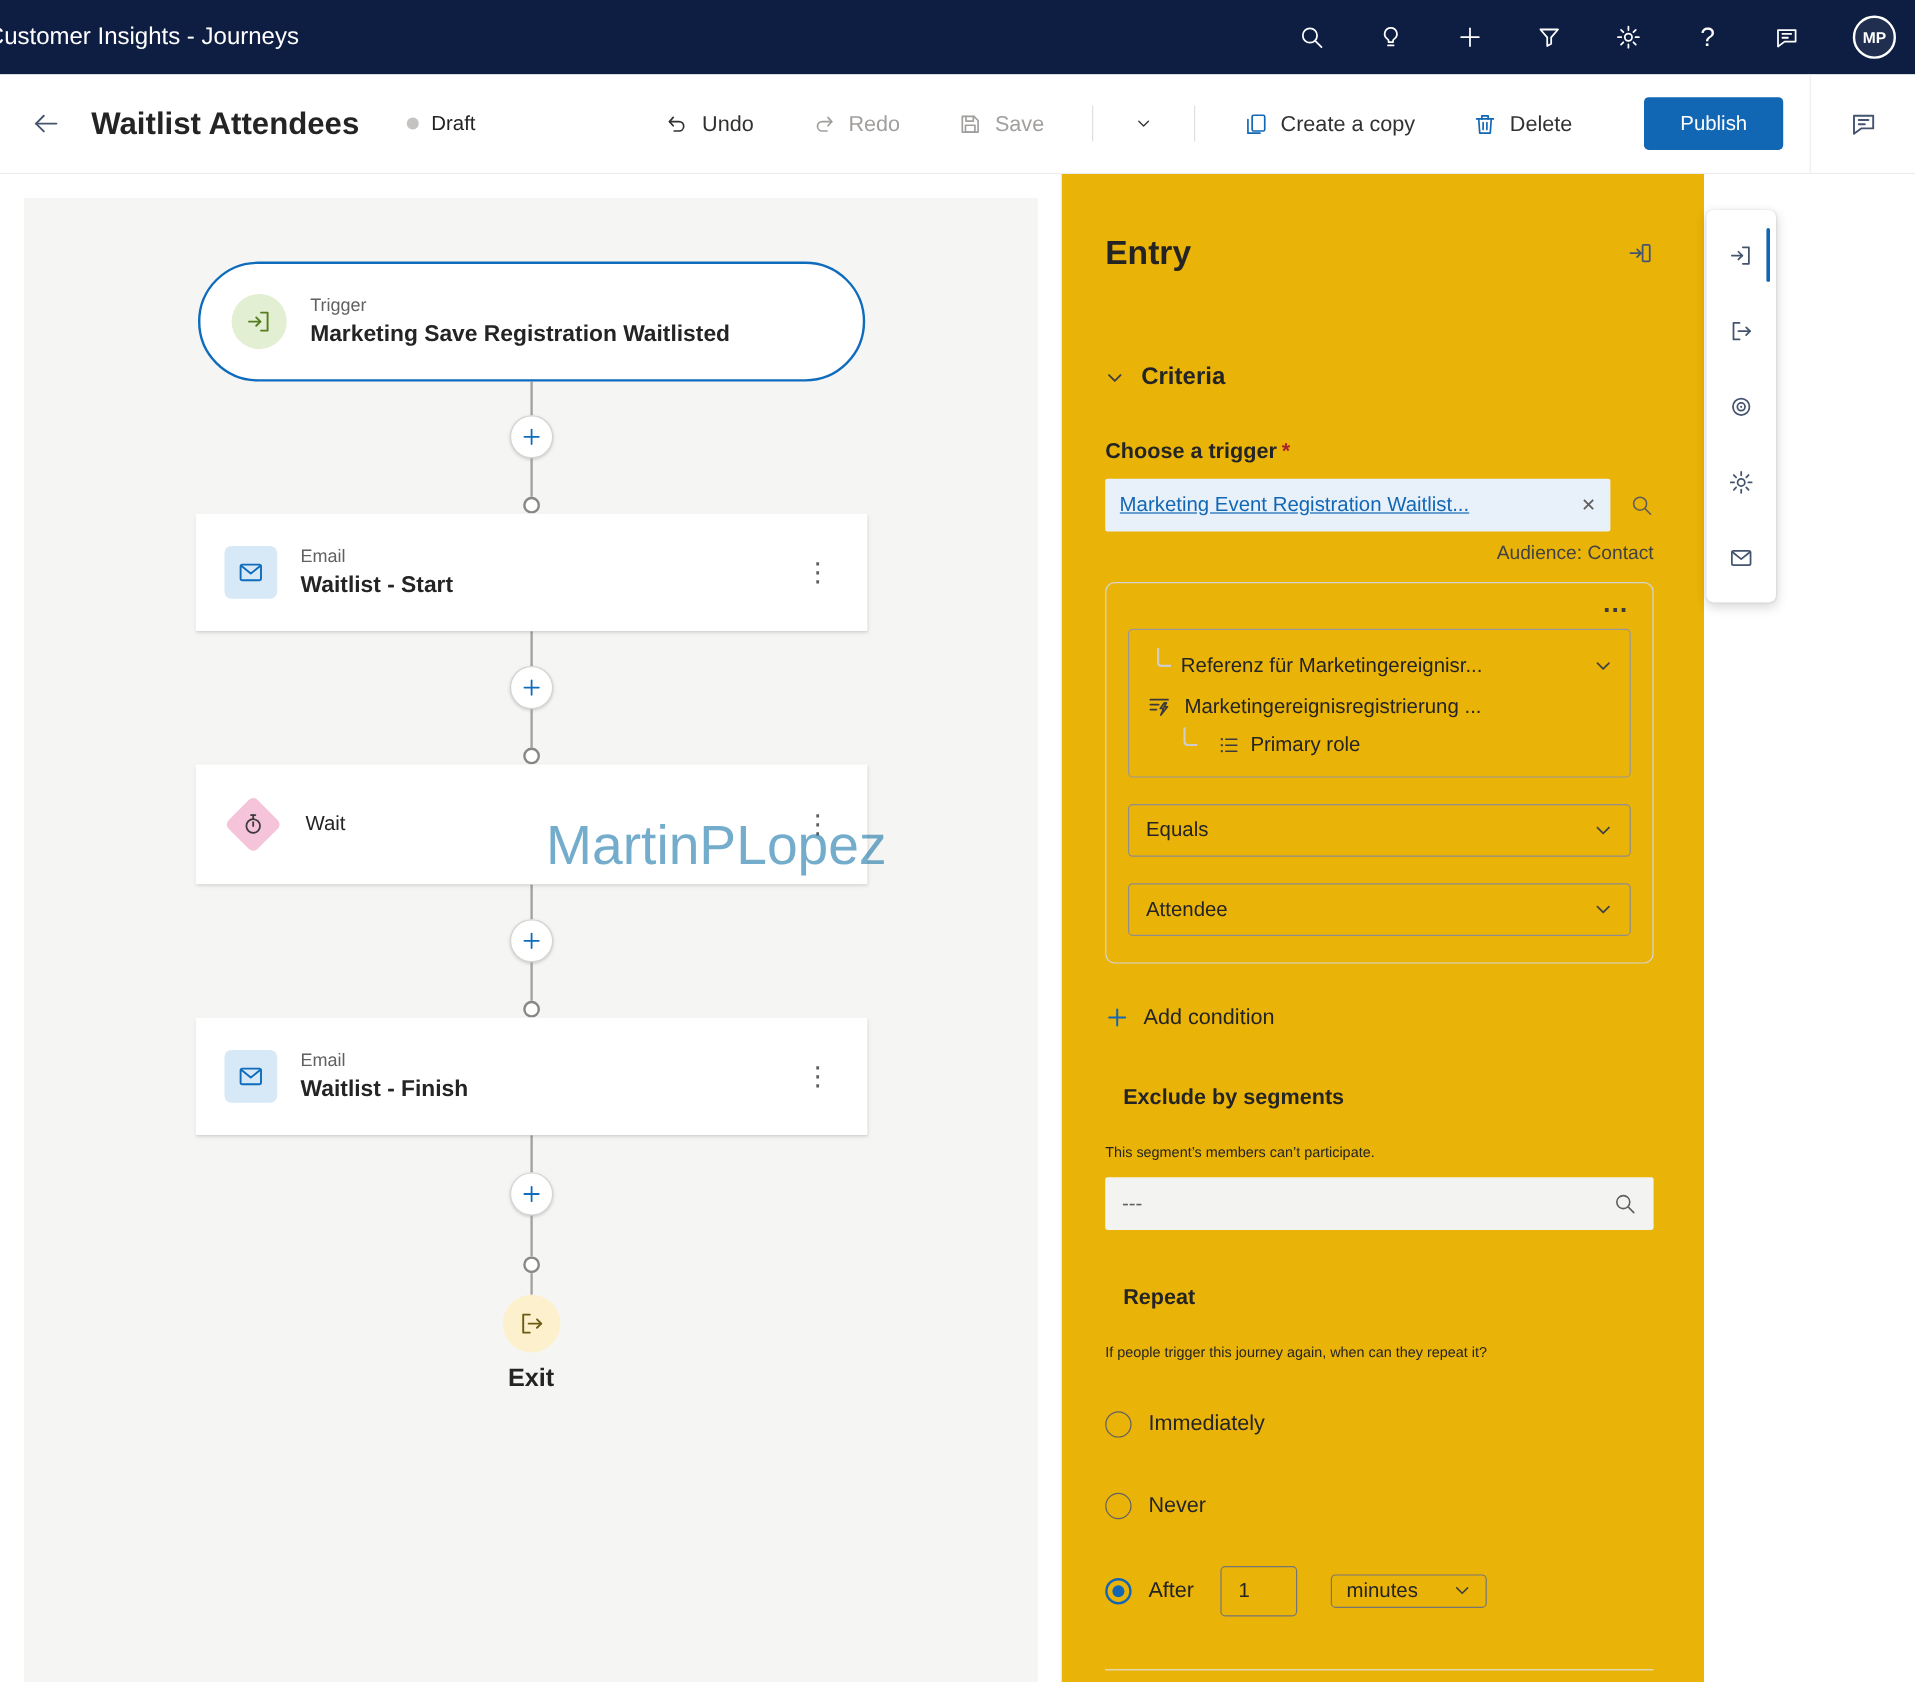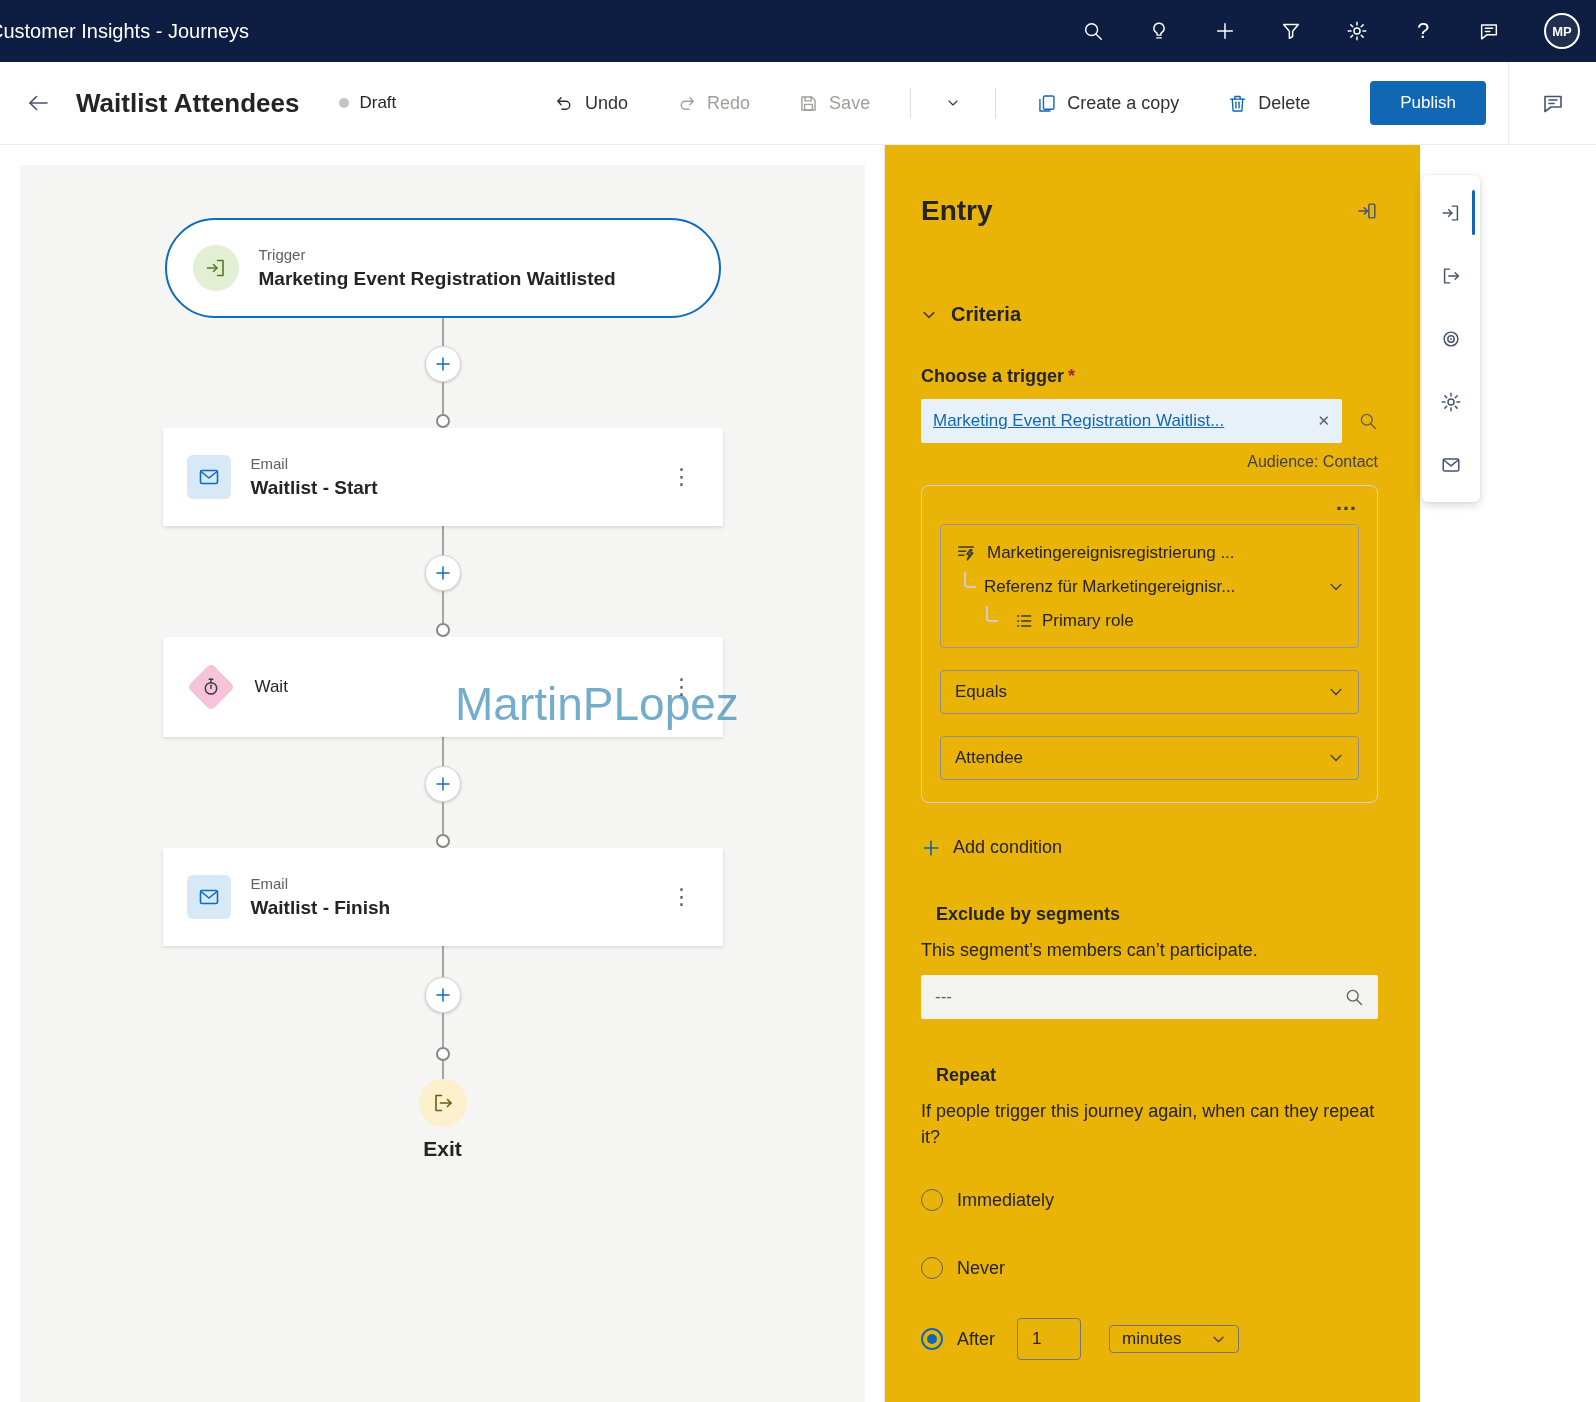--- a/index.html
+++ b/index.html
@@ -92,21 +92,21 @@
   .attr-row2 { height: 36px; margin-left: 9px; }
   .attr-row3 { height: 32px; margin-left: 31px; gap: 8px; }
   .attr-ic { color: #3b3b3b; display: flex; flex: none; }
   .elbow { width: 12px; height: 16px; border-left: 2px solid #cfcdcb; border-bottom: 2px solid #cfcdcb; border-bottom-left-radius: 4px; margin-right: 8px; transform: translateY(-7px); flex: none; }
   .attr-spacer { flex: 1; }
   .dropdown { margin-top: 22px; height: 44px; border: 1px solid #8f8d8b; border-radius: 4px; display: flex; align-items: center; justify-content: space-between; padding: 0 14px; font-size: 17px; cursor: pointer; }
   .dd-chev { color: #424242; display: flex; }
   .add-cond { margin-top: 34px; display: flex; align-items: center; gap: 12px; font-size: 18px; cursor: pointer; }
   .plus-blue { color: #1267b4; display: flex; }
   .section-h { margin-top: 46px; font-size: 18px; font-weight: 700; margin-left: 15px; }
-  .section-p { margin-top: 12px; font-size: 18px; line-height: 1.45; }
+  .section-p { margin-top: 27px; font-size: 12px; line-height: 1.45; }
   .segment-input { margin-top: 12px; height: 44px; background: #f3f3f2; border-radius: 2px; display: flex; align-items: center; justify-content: space-between; padding: 0 14px; font-size: 17px; color: #616161; cursor: text; }
   .radio-row { display: flex; align-items: center; gap: 14px; margin-top: 32px; min-height: 36px; font-size: 18px; cursor: pointer; }
   .radio { width: 22px; height: 22px; border: 1.5px solid #616161; border-radius: 50%; flex: none; }
   .radio.sel { border: 2px solid #1267b4; position: relative; }
   .radio.sel::after { content: ""; position: absolute; inset: 4px; background: #1267b4; border-radius: 50%; }
   .num-box { width: 64px; height: 42px; border: 1px solid #767676; border-radius: 4px; display: flex; align-items: center; padding-left: 14px; font-size: 17px; margin-left: 8px; cursor: text; }
   .unit-box { width: 130px; height: 28px; border: 1px solid #767676; border-radius: 4px; display: flex; align-items: center; justify-content: space-between; padding: 0 12px; font-size: 17px; margin-left: 14px; cursor: pointer; }
   .panel-bottom-line { margin-top: 44px; border-top: 1px solid #e1dfdd; }
 
   
@@ -247,21 +247,21 @@
     <div class="trigger-pill">
       <span class="trigger-icon">
         <svg viewBox="0 0 24 24" width="24" height="24">
             <path d="M13.5 4.5h5.5v15h-5.5"></path>
             <line x1="3.5" y1="12" x2="13" y2="12"></line>
             <polyline points="9.5,8.5 13,12 9.5,15.5"></polyline>
           </svg>
         </span>
       <span class="node-text">
         <span class="type-label">Trigger</span>
-        <span class="node-title">Marketing Event Registration Waitlisted</span>
+        <span class="node-title">Marketing Save Registration Waitlisted</span>
       </span>
     </div>
 
     <div class="connector">
       <div class="vline" style="height:28px"></div>
       <div class="plus-node">
         <svg viewBox="0 0 24 24" width="18" height="18" style="stroke-width:2">
             <line x1="12" y1="4" x2="12" y2="20"></line>
             <line x1="4" y1="12" x2="20" y2="12"></line>
           </svg>
@@ -398,38 +398,38 @@
             <line x1="15.5" y1="15.5" x2="21" y2="21"></line>
           </svg>
         </span>
     </div>
 
     <div class="audience">Audience: Contact</div>
 
     <div class="cond-card">
       <div class="cond-menu">…</div>
       <div class="attr-box">
-        <div class="attr-row attr-row1">
-          <span class="attr-ic">
-            <svg viewBox="0 0 24 24" width="22" height="22">
-                <path d="M4 5.5h16M4 10h7.5M4 14.5h5.5"></path>
-                <path d="M16.5 8.5l-3.5 5h3l-2.5 6 6-7.5h-3l2-3.5z"></path>
-              </svg>
-            </span>
-          <span>Marketingereignisregistrierung ...</span>
-        </div>
         <div class="attr-row attr-row2">
           <span class="elbow"></span>
           <span>Referenz für Marketingereignisr...</span>
           <span class="attr-spacer"></span>
           <span class="dd-chev">
             <svg viewBox="0 0 20 20" width="16" height="16" style="stroke-width:1.8">
                 <polyline points="4,7 10,13 16,7"></polyline>
               </svg>
             </span>
+        </div>
+        <div class="attr-row attr-row1">
+          <span class="attr-ic">
+            <svg viewBox="0 0 24 24" width="22" height="22">
+                <path d="M4 5.5h16M4 10h7.5M4 14.5h5.5"></path>
+                <path d="M16.5 8.5l-3.5 5h3l-2.5 6 6-7.5h-3l2-3.5z"></path>
+              </svg>
+            </span>
+          <span>Marketingereignisregistrierung ...</span>
         </div>
         <div class="attr-row attr-row3">
           <span class="elbow"></span>
           <span class="attr-ic">
             <svg viewBox="0 0 24 24" width="20" height="20">
                 <line x1="9" y1="6" x2="20" y2="6"></line>
                 <line x1="9" y1="12" x2="20" y2="12"></line>
                 <line x1="9" y1="18" x2="20" y2="18"></line>
                 <rect x="4" y="5" width="2" height="2" fill="currentColor" stroke="none"></rect>
                 <rect x="4" y="11" width="2" height="2" fill="currentColor" stroke="none"></rect>

